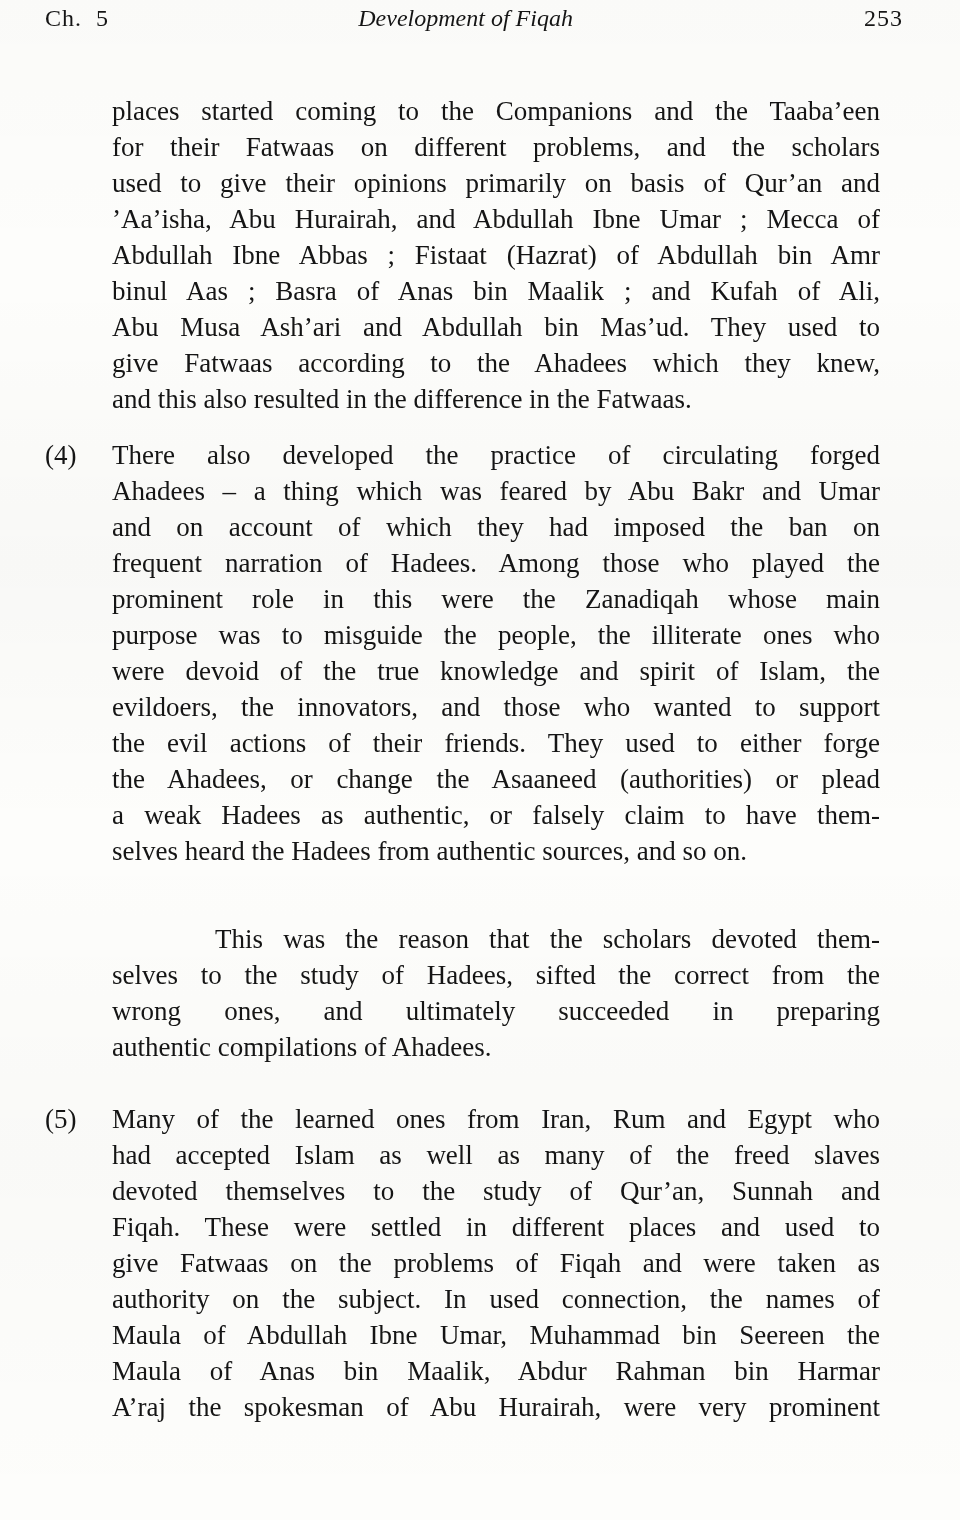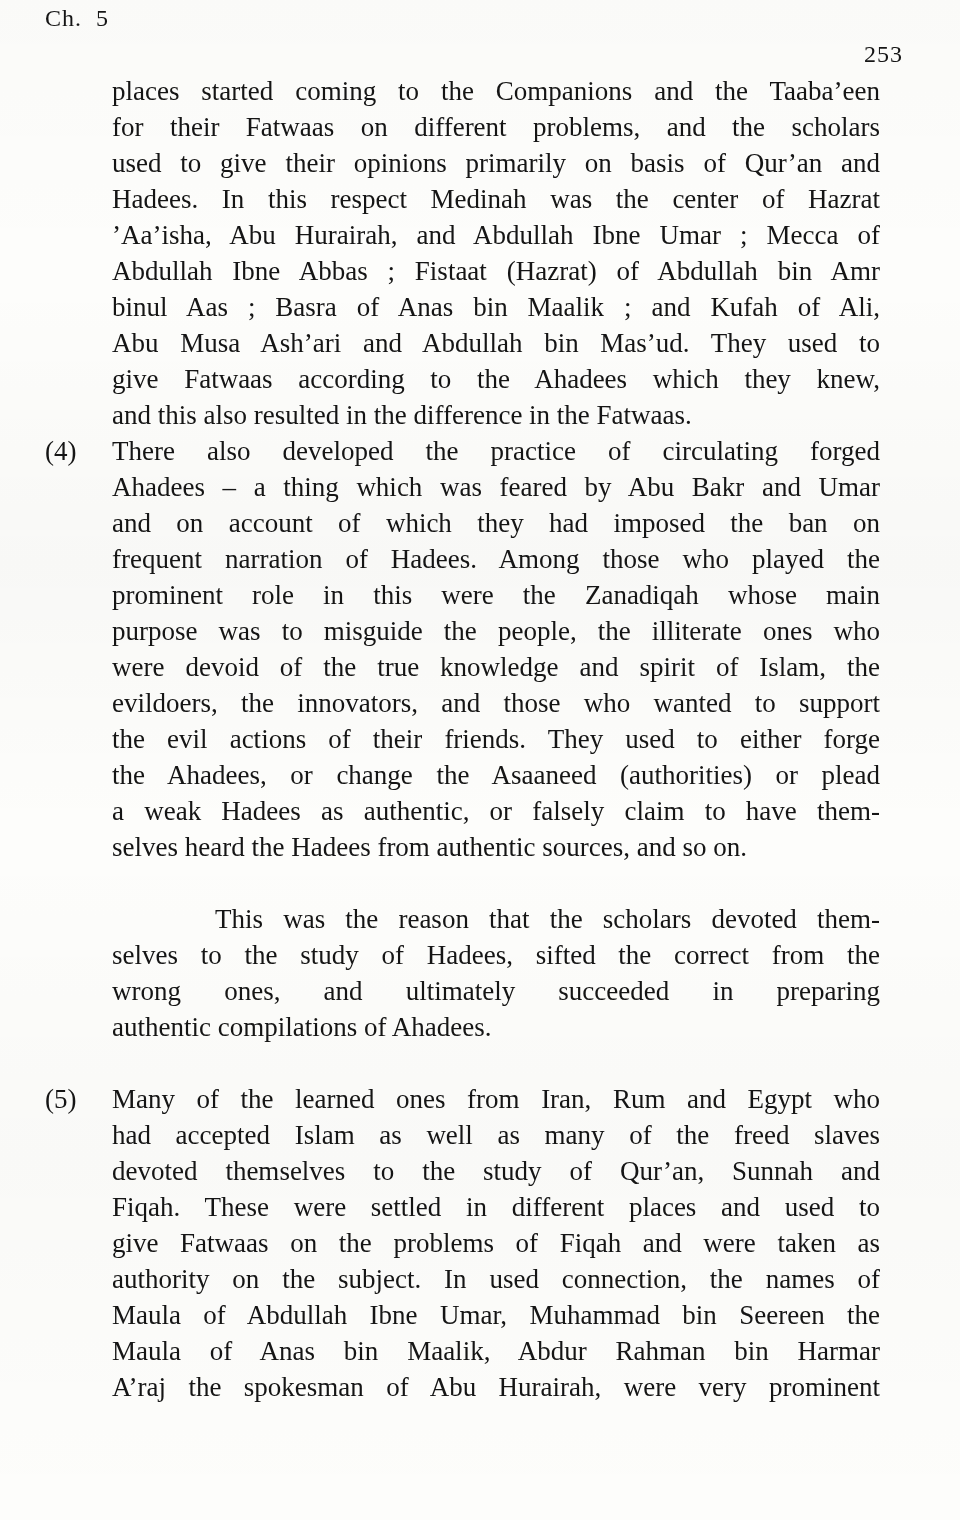--- a/index.html
+++ b/index.html
@@ -48,75 +48,76 @@
     top: 2px;
     transform: translateX(-50%);
     font-style: italic;
     white-space: nowrap;
   }
   .page-number {
     position: absolute;
     right: 57px;
     top: 2px;
     letter-spacing: 1px;
-    margin-top: 36px;
   }
   .page-body {
     position: absolute;
     left: 45px;
     top: 73px;
     width: 835px;
   }
   .para {
     display: flex;
     align-items: flex-start;
+    margin-top: 20px;
   }
   .para-num {
     flex: none;
     width: 67px;
   }
   .para-text {
     flex: none;
     width: 768px;
   }
   .line {
     text-align: justify;
     text-align-last: justify;
     white-space: normal;
   }
   .line.last {
     text-align-last: left;
   }
   .line.indent {
     padding-left: 103px;
+    margin-top: 16px;
   }
   .gap-before {
     margin-top: 36px;
   }
 </style>
 </head>
 <body>
 
 <div class="page">
   <div class="scan-tint"></div>
 
   <div class="page-header">
     <span class="chapter-label">Ch.  5</span>
+    <span class="running-title">Development of Fiqah</span>
     <span class="page-number">253</span>
   </div>
 
   <div class="page-body">
 
     <div class="para">
       <div class="para-num"></div>
       <div class="para-text">
           <div class="line">places started coming to the Companions and the Taaba’een</div>
           <div class="line">for their Fatwaas on different problems, and the scholars</div>
           <div class="line">used to give their opinions primarily on basis of Qur’an and</div>
-          <div class="line">Hadees. In this respect Medinah was the center of Hazrat</div>
           <div class="line">’Aa’isha, Abu Hurairah, and Abdullah Ibne Umar ; Mecca of</div>
           <div class="line">Abdullah Ibne Abbas ; Fistaat (Hazrat) of Abdullah bin Amr</div>
           <div class="line">binul Aas ; Basra of Anas bin Maalik ; and Kufah of Ali,</div>
           <div class="line">Abu Musa Ash’ari and Abdullah bin Mas’ud. They used to</div>
           <div class="line">give Fatwaas according to the Ahadees which they knew,</div>
           <div class="line last">and this also resulted in the difference in the Fatwaas.</div>
         </div>
     </div>
 
     <div class="para">

